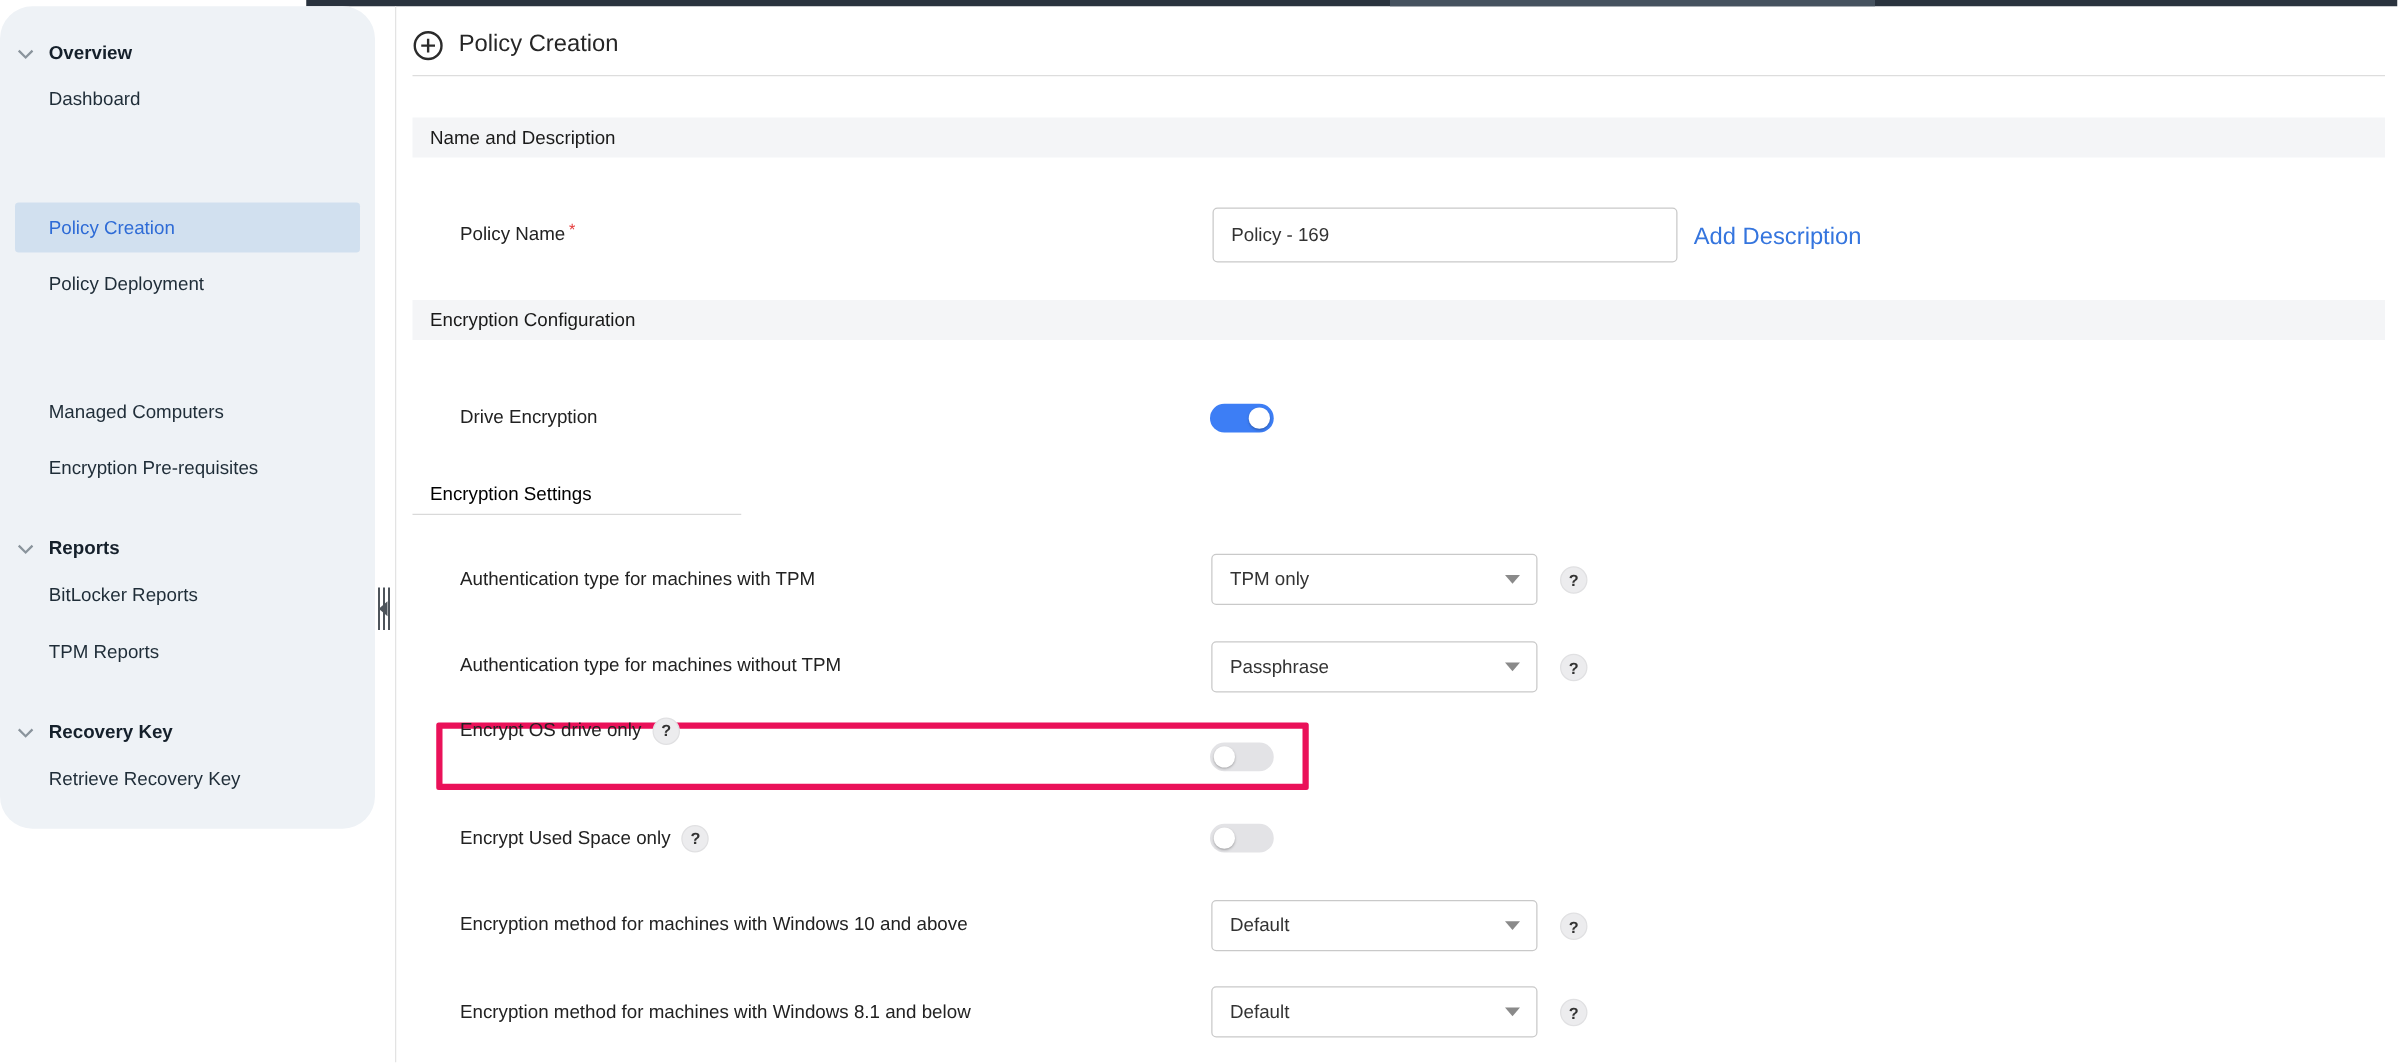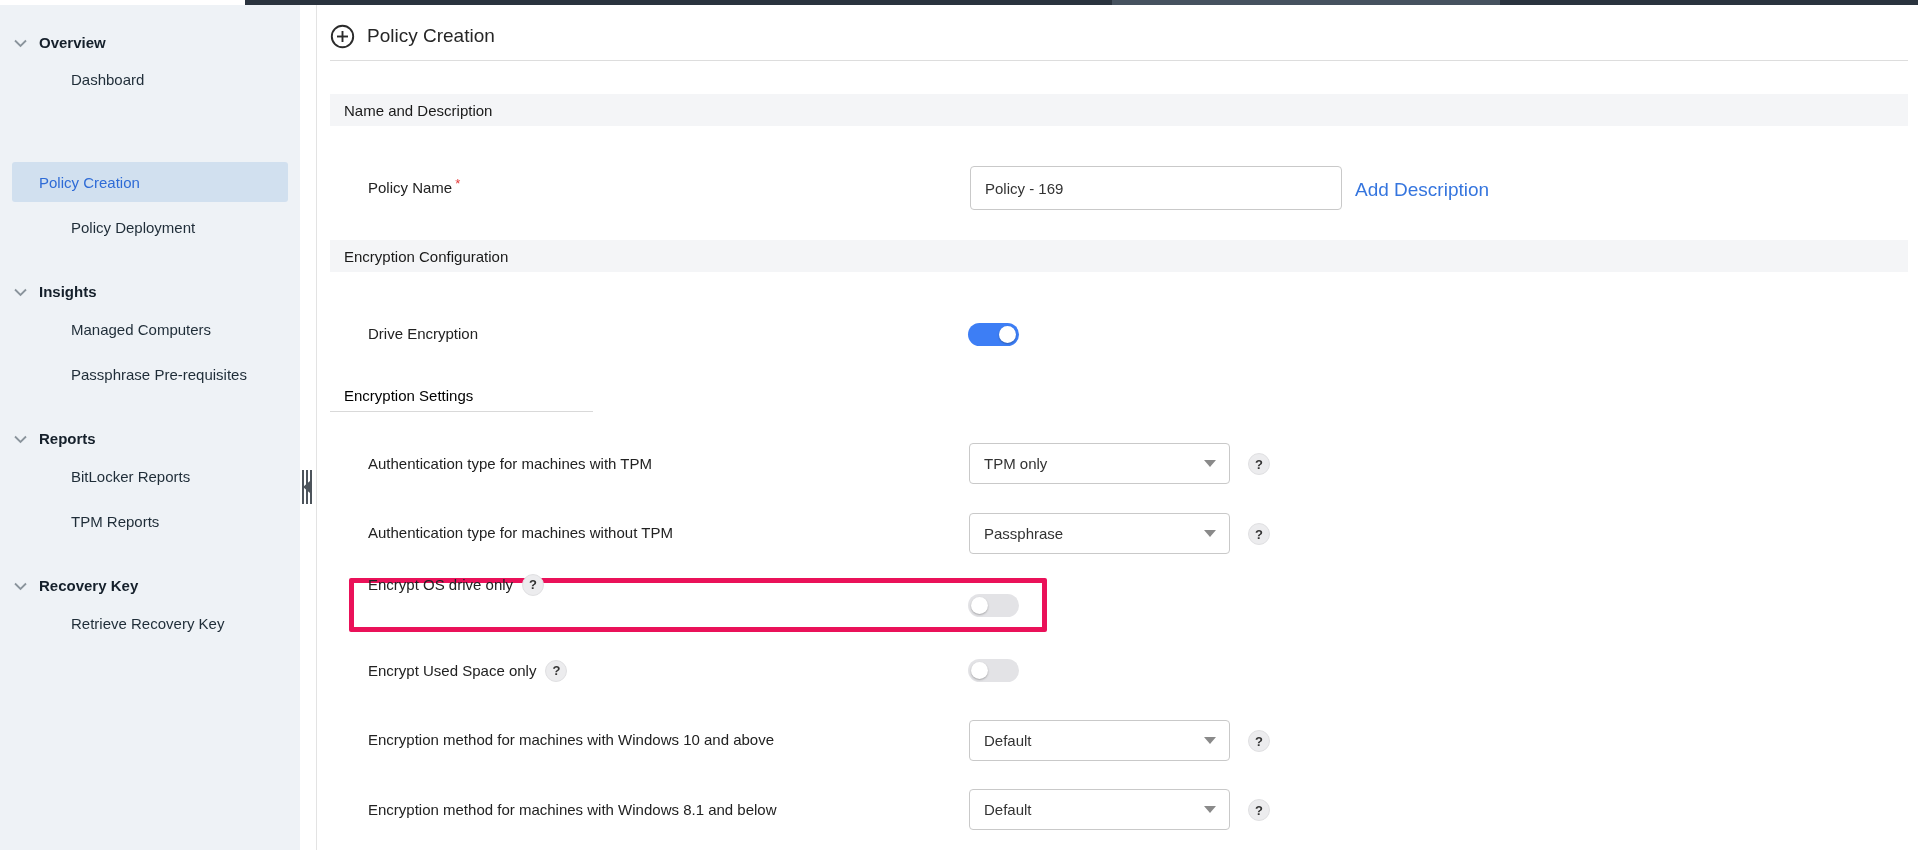--- a/index.html
+++ b/index.html
@@ -5,25 +5,25 @@
   * { margin:0; padding:0; box-sizing:border-box; }
   html,body { width:1918px; height:850px; overflow:hidden; background:#ffffff;
               font-family:"Liberation Sans", sans-serif; }
   .app { position:relative; width:1918px; height:850px; background:#fff; }
 
   
   .topbar { position:absolute; left:245px; right:0; top:0; height:5px; background:#2a333e; }
   .topbar-light { position:absolute; left:867px; width:388px; top:0; height:5px; background:#46525f; }
 
   
-  .sidebar { position:absolute; left:0; top:5px; width:300px; height:845px; background:#eef2f6; }
+  .sidebar { position:absolute; left:0; top:5px; width:300px; height:658px; background:#eef2f6;border-radius:26px; }
   .nav-group { position:absolute; left:0; width:300px; height:22px; display:flex; align-items:center; }
   .nav-group .chev { width:14px; height:10px; margin-left:14px; display:inline-flex; align-items:center; }
   .nav-group .group-label { margin-left:11px; font-size:15px; font-weight:bold; color:#15202b; line-height:20px; }
-  .nav-item { position:absolute; left:39px; font-size:15px; color:#1f2d38; line-height:20px; cursor:pointer;margin-left:32px; }
+  .nav-item { position:absolute; left:39px; font-size:15px; color:#1f2d38; line-height:20px; cursor:pointer; }
   .nav-item-selected { position:absolute; left:12px; width:276px; height:40px; background:#d1e0ef;
                        border-radius:3px; display:flex; align-items:center; cursor:pointer; }
   .nav-item-selected span { margin-left:27px; font-size:15px; color:#2e6bd6; }
   .grip { position:absolute; left:302px; top:470px; width:11px; height:34px;
           background:repeating-linear-gradient(90deg,#4d545b 0 2px,transparent 2px 4px); }
   .grip .tri { position:absolute; left:1px; top:11px; width:0; height:0;
                border-top:6px solid transparent; border-bottom:6px solid transparent; border-right:7px solid #4d545b; }
   .rail { position:absolute; left:316px; top:5px; width:1px; height:845px; background:#e3e3e3; }
 
   
@@ -91,30 +91,22 @@
       </span>
       <span class="group-label">Overview</span>
     </div>
     <div class="nav-item" style="top:65px">Dashboard</div>
 
     <div class="nav-item-selected" style="top:157px">
       <span>Policy Creation</span>
     </div>
     <div class="nav-item" style="top:213px">Policy Deployment</div>
 
-    <div class="nav-group" style="top:276px">
-      <span class="chev">
-        <svg width="13" height="9" viewBox="0 0 13 9">
-            <polyline points="1,1.5 6.5,7 12,1.5" fill="none" stroke="#8a949c" stroke-width="1.8"></polyline>
-          </svg>
-      </span>
-      <span class="group-label">Insights</span>
-    </div>
     <div class="nav-item" style="top:315px">Managed Computers</div>
-    <div class="nav-item" style="top:360px">Passphrase Pre-requisites</div>
+    <div class="nav-item" style="top:360px">Encryption Pre-requisites</div>
 
     <div class="nav-group" style="top:423px">
       <span class="chev">
         <svg width="13" height="9" viewBox="0 0 13 9">
             <polyline points="1,1.5 6.5,7 12,1.5" fill="none" stroke="#8a949c" stroke-width="1.8"></polyline>
           </svg>
       </span>
       <span class="group-label">Reports</span>
     </div>
     <div class="nav-item" style="top:462px">BitLocker Reports</div>

